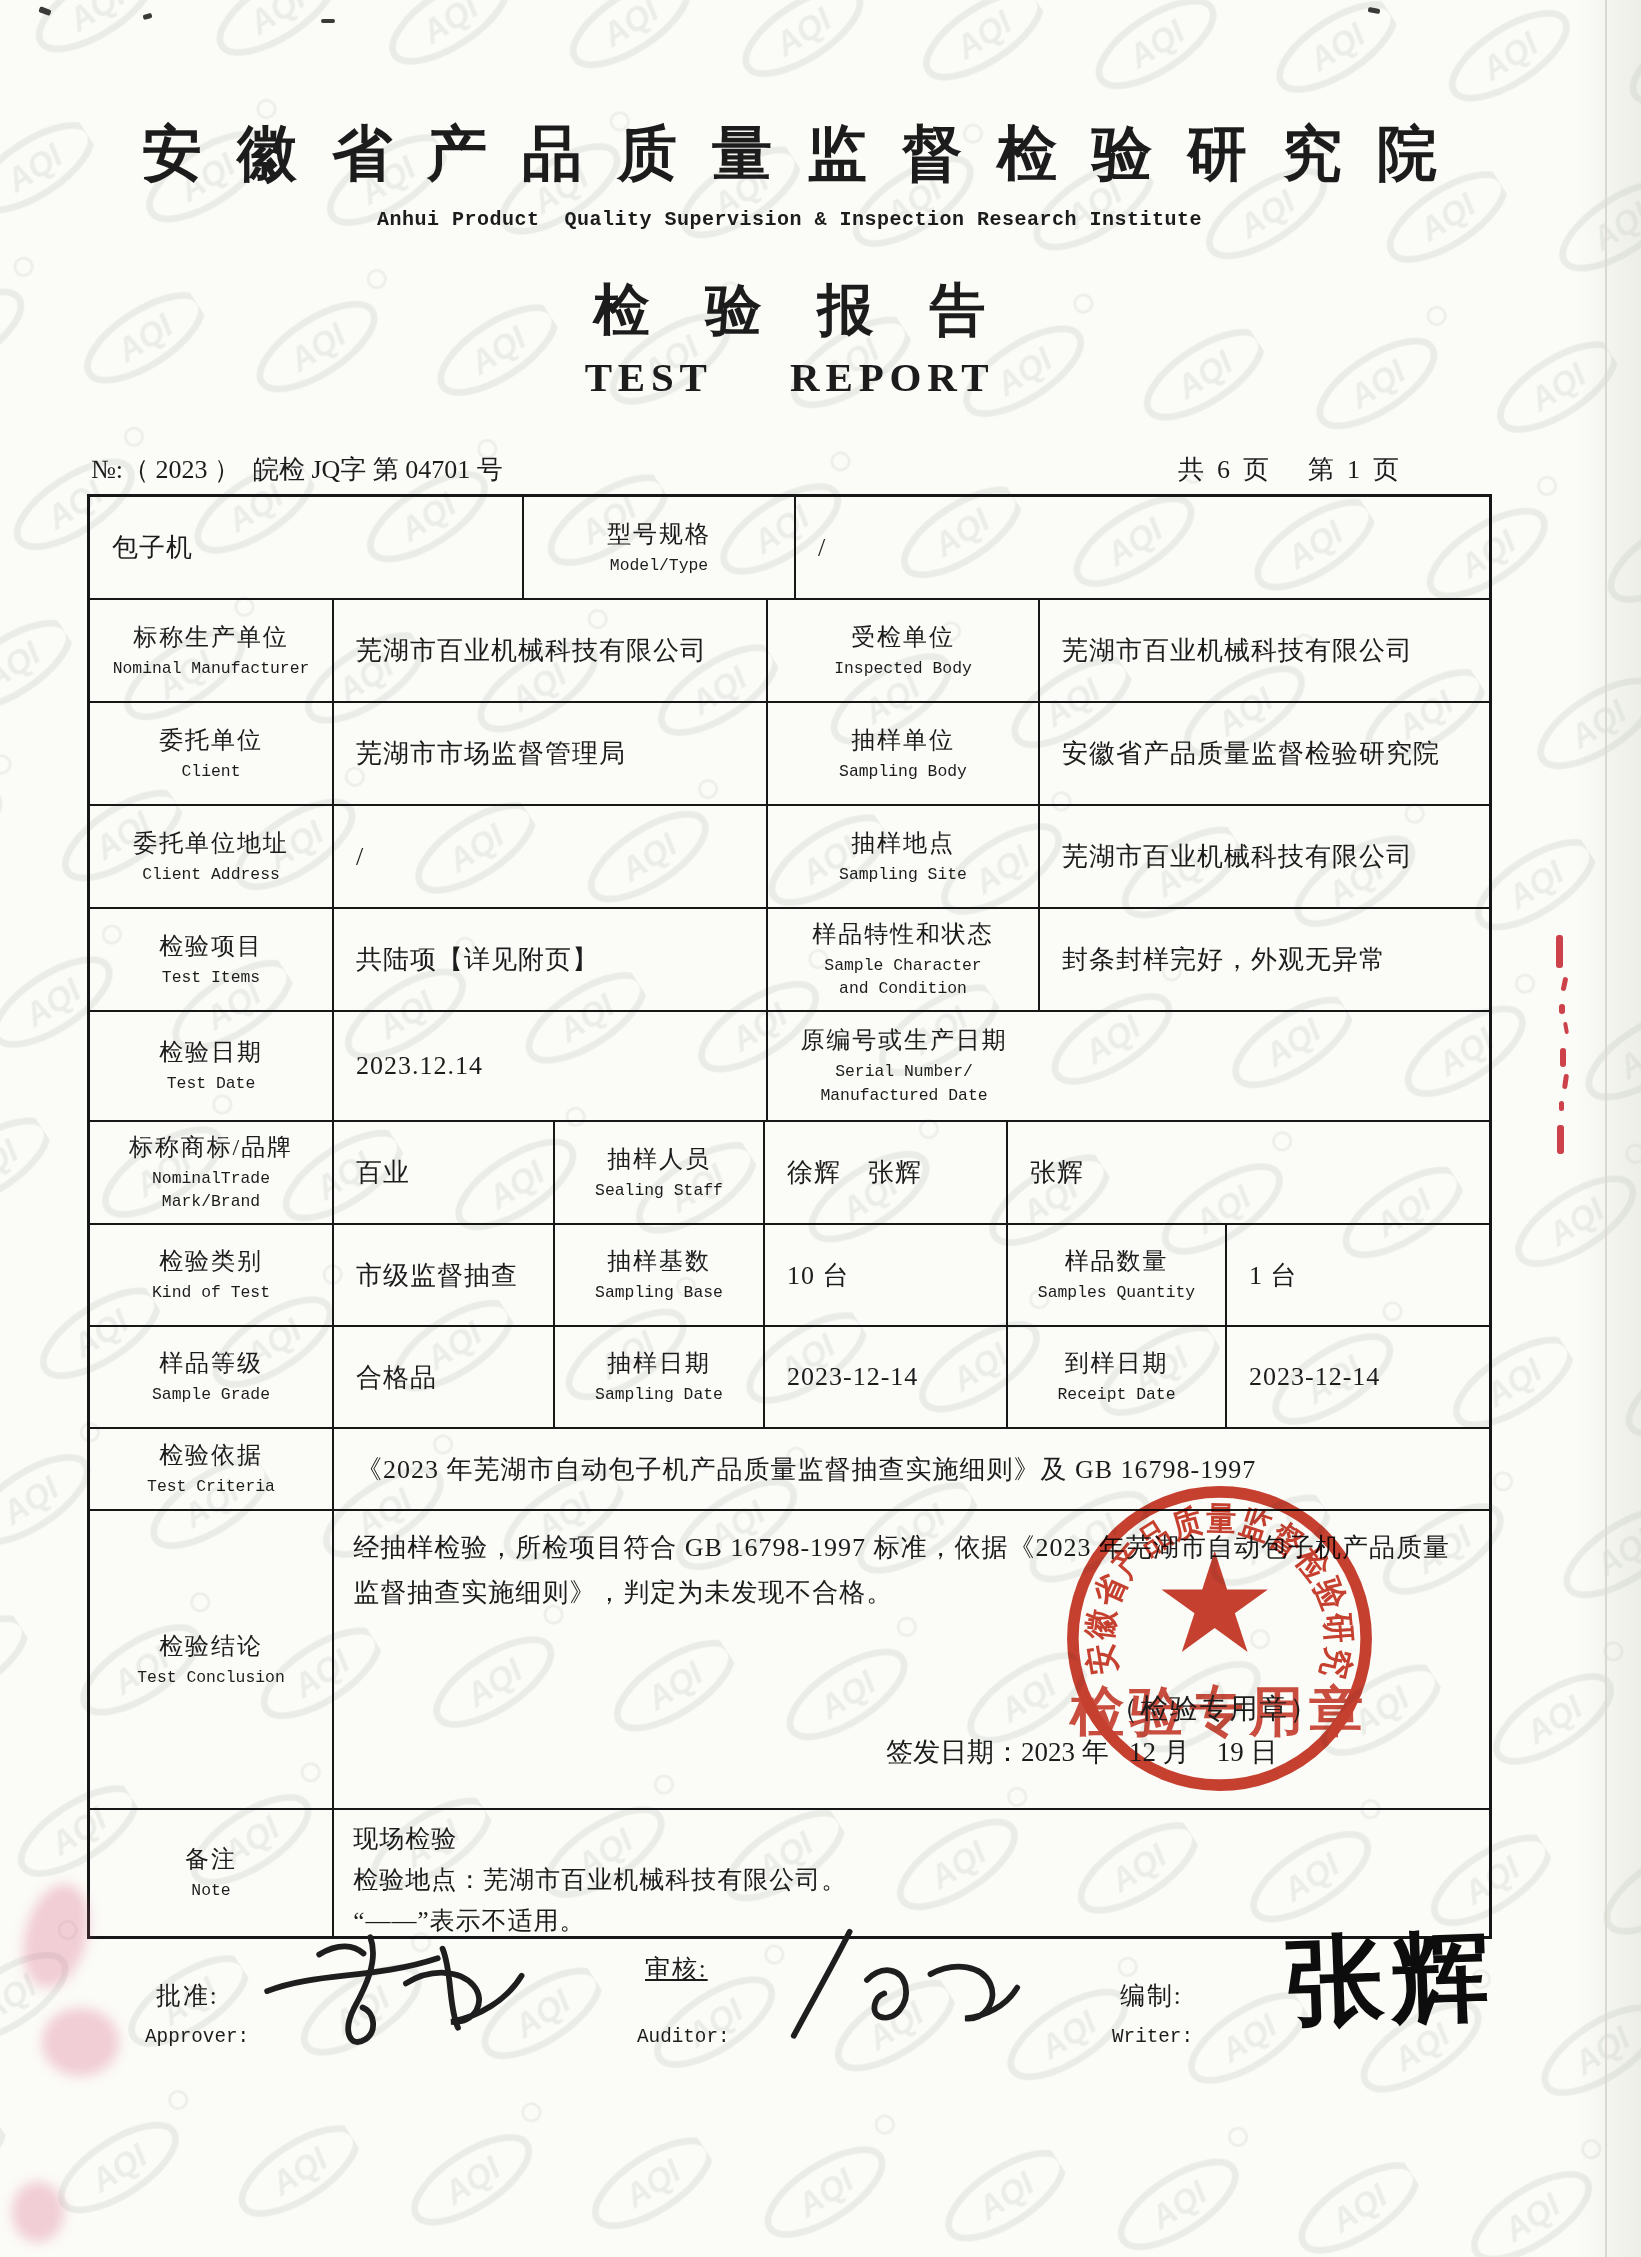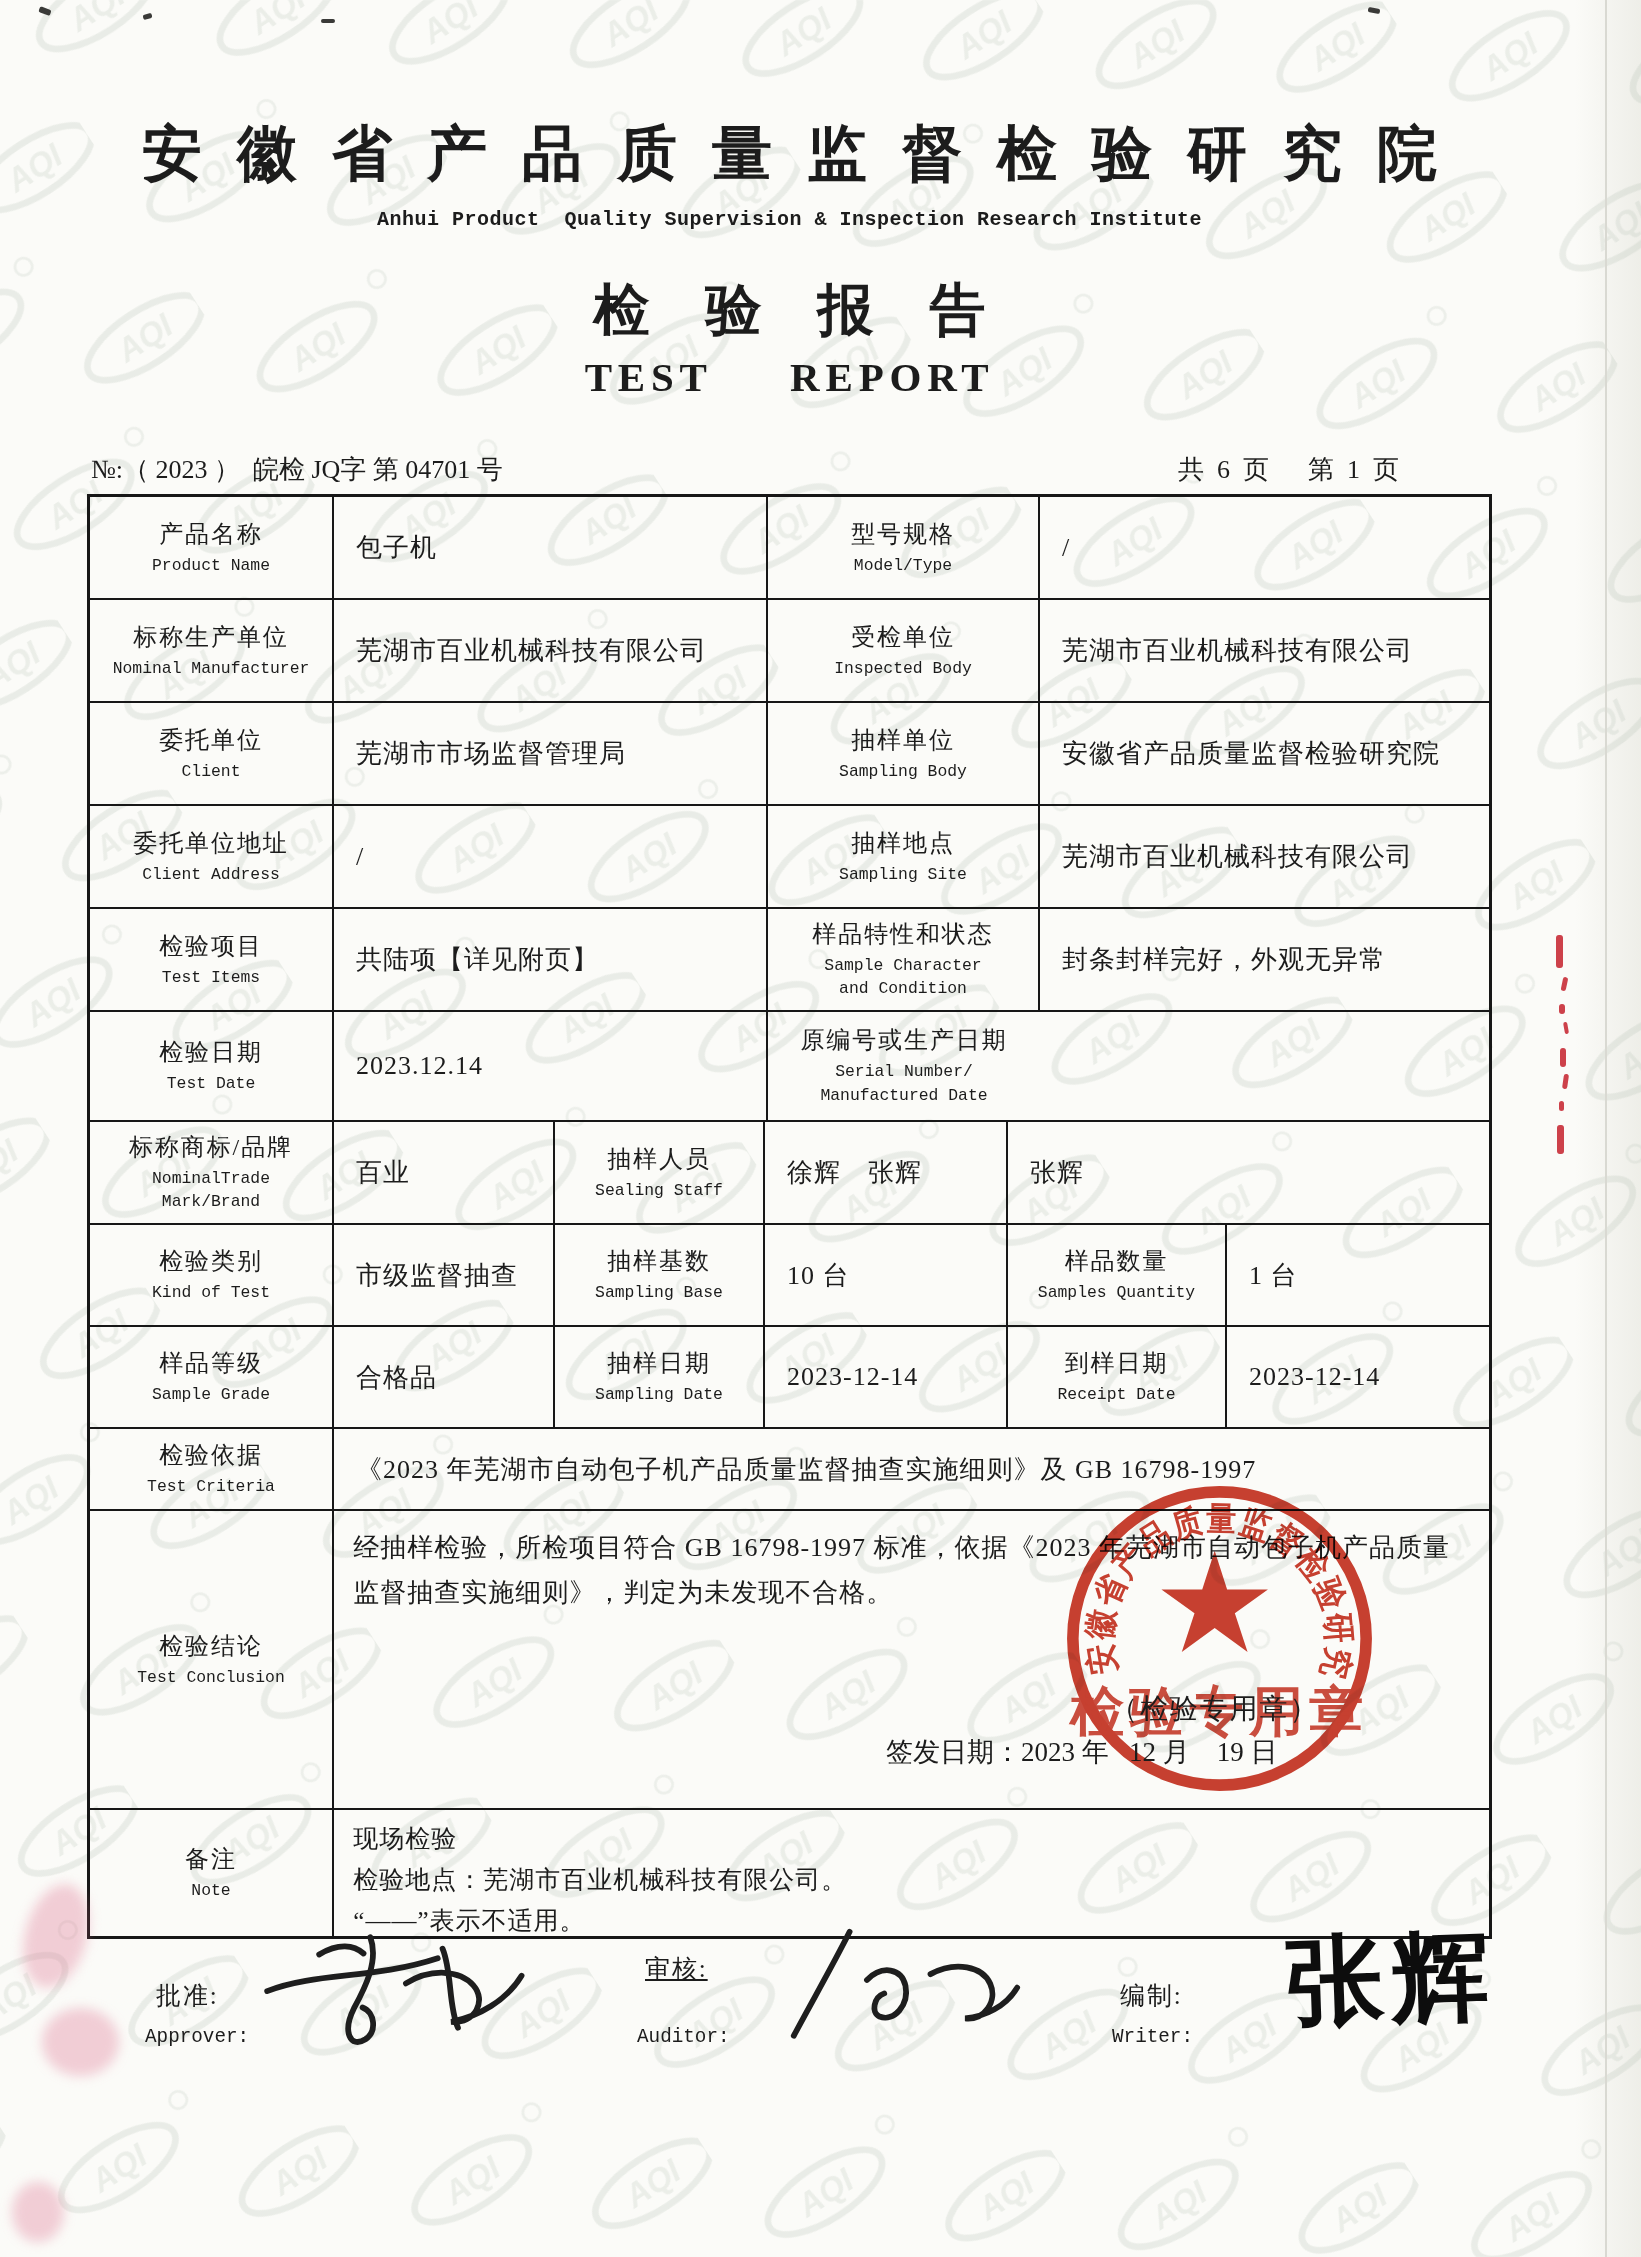--- a/index.html
+++ b/index.html
@@ -67,24 +67,20 @@
   <div class="rep-en">TEST REPORT</div>
 </div>
 <div class="no-line">
   <span class="no-left">№:（ 2023 ）  皖检 JQ字 第 04701 号</span>
   <span class="no-right">共  6  页      第  1  页</span>
 </div>
 
 <div class="rt">
 
   <div class="trow" style="height:103px">
-    <div class="cell label w1">
-      <div class="cn">产品名称</div>
-      <div class="en">Product Name</div>
-    </div>
     <div class="cell value w2">包子机</div>
     <div class="cell label w3">
       <div class="cn">型号规格</div>
       <div class="en">Model/Type</div>
     </div>
     <div class="cell value w4">/</div>
   </div>
 
   <div class="trow" style="height:103px">
     <div class="cell label w1">

